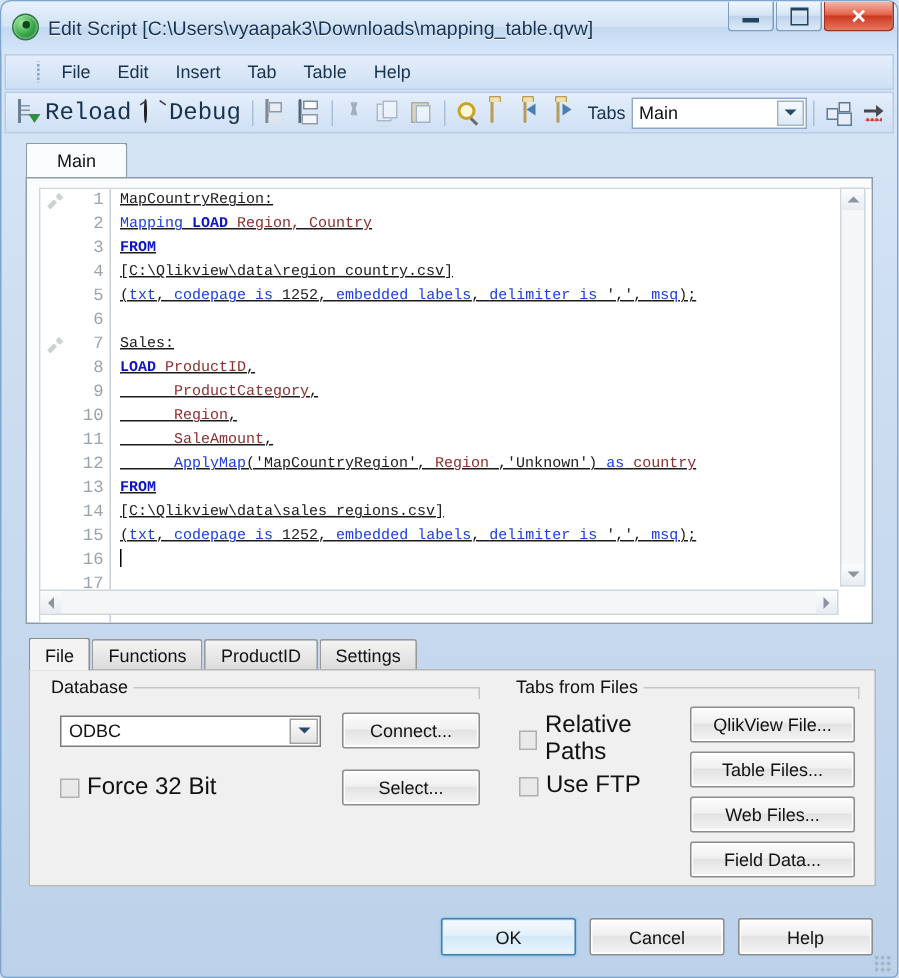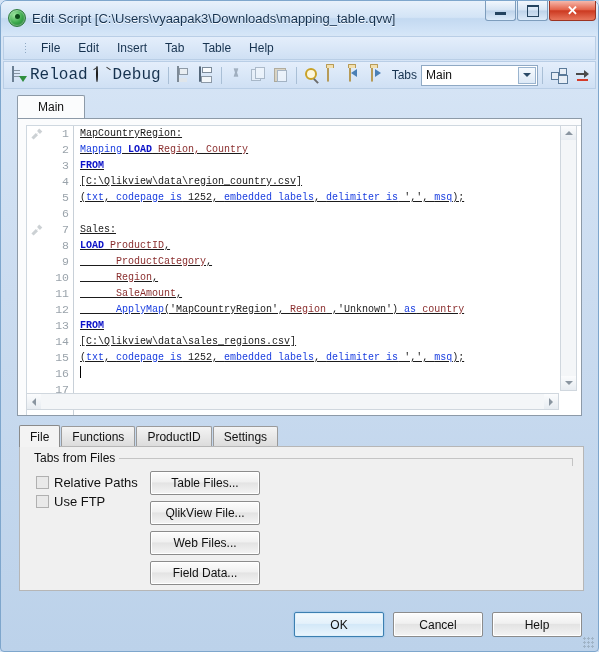--- a/index.html
+++ b/index.html
@@ -354,21 +354,21 @@
     font-size:12px;color:#111;
     display:flex;align-items:center;justify-content:center;
     box-shadow:inset 0 0 0 1px #fff;
     cursor:default;
   }
   .chkrow{display:flex;align-items:center;margin:10px 0 0 10px;}
   .chk{
     width:13px;height:13px;background:#e9e9e9;border:1px solid #b0b0b0;margin-right:5px;
     box-sizing:border-box;
   }
-  .chklabel{font-size:13px;color:#111;}
+  .chklabel{font-size:16px;color:#111;}
   .files-left{width:120px;padding-top:14px;}
   .files-right{padding-top:10px;display:flex;flex-direction:column;gap:6px;}
 
   
   .footer{
     position:absolute;left:0;right:0;bottom:14px;
     display:flex;justify-content:flex-end;padding-right:16px;gap:9px;
   }
   .btn-footer{min-width:72px;height:23px;}
   .btn-default{
@@ -529,39 +529,61 @@
 
   <div class="btabs">
     <div class="btab active">File</div>
     <div class="btab">Functions</div>
     <div class="btab">ProductID</div>
     <div class="btab">Settings</div>
   </div>
 
   <div class="bpanel">
 
+    <div class="group group-db">
+      <div class="grule"></div>
+      <div class="glabel">Database</div>
+
+      <div class="db-row">
+        <div class="select-box">
+          <span class="val">ODBC</span>
+          <span class="select-arrow">
+              <span class="caret"></span>
+            </span>
+        </div>
+        <div class="btn" style="margin-left:14px;">Connect...</div>
+      </div>
+
+      <div class="db-row">
+        <div class="chkrow" style="margin:0;width:180px;">
+          <span class="chk"></span>
+          <span class="chklabel">Force 32 Bit</span>
+        </div>
+        <div class="btn" style="margin-left:14px;">Select...</div>
+      </div>
+    </div>
 
     <div class="group group-files">
       <div class="grule"></div>
       <div class="glabel">Tabs from Files</div>
 
       <div style="display:flex;">
         <div class="files-left">
           <div class="chkrow" style="margin:0 0 4px 6px;">
             <span class="chk"></span>
             <span class="chklabel">Relative Paths</span>
           </div>
           <div class="chkrow" style="margin:0 0 0 6px;">
             <span class="chk"></span>
             <span class="chklabel">Use FTP</span>
           </div>
         </div>
         <div class="files-right">
+          <div class="btn" style="min-width:92px;">QlikView File...</div>
           <div class="btn" style="min-width:92px;">Table Files...</div>
-          <div class="btn" style="min-width:92px;">QlikView File...</div>
           <div class="btn" style="min-width:92px;">Web Files...</div>
           <div class="btn" style="min-width:92px;">Field Data...</div>
         </div>
       </div>
     </div>
   </div>
 
   <div class="footer">
     <div class="btn btn-footer btn-default">OK</div>
     <div class="btn btn-footer">Cancel</div>

